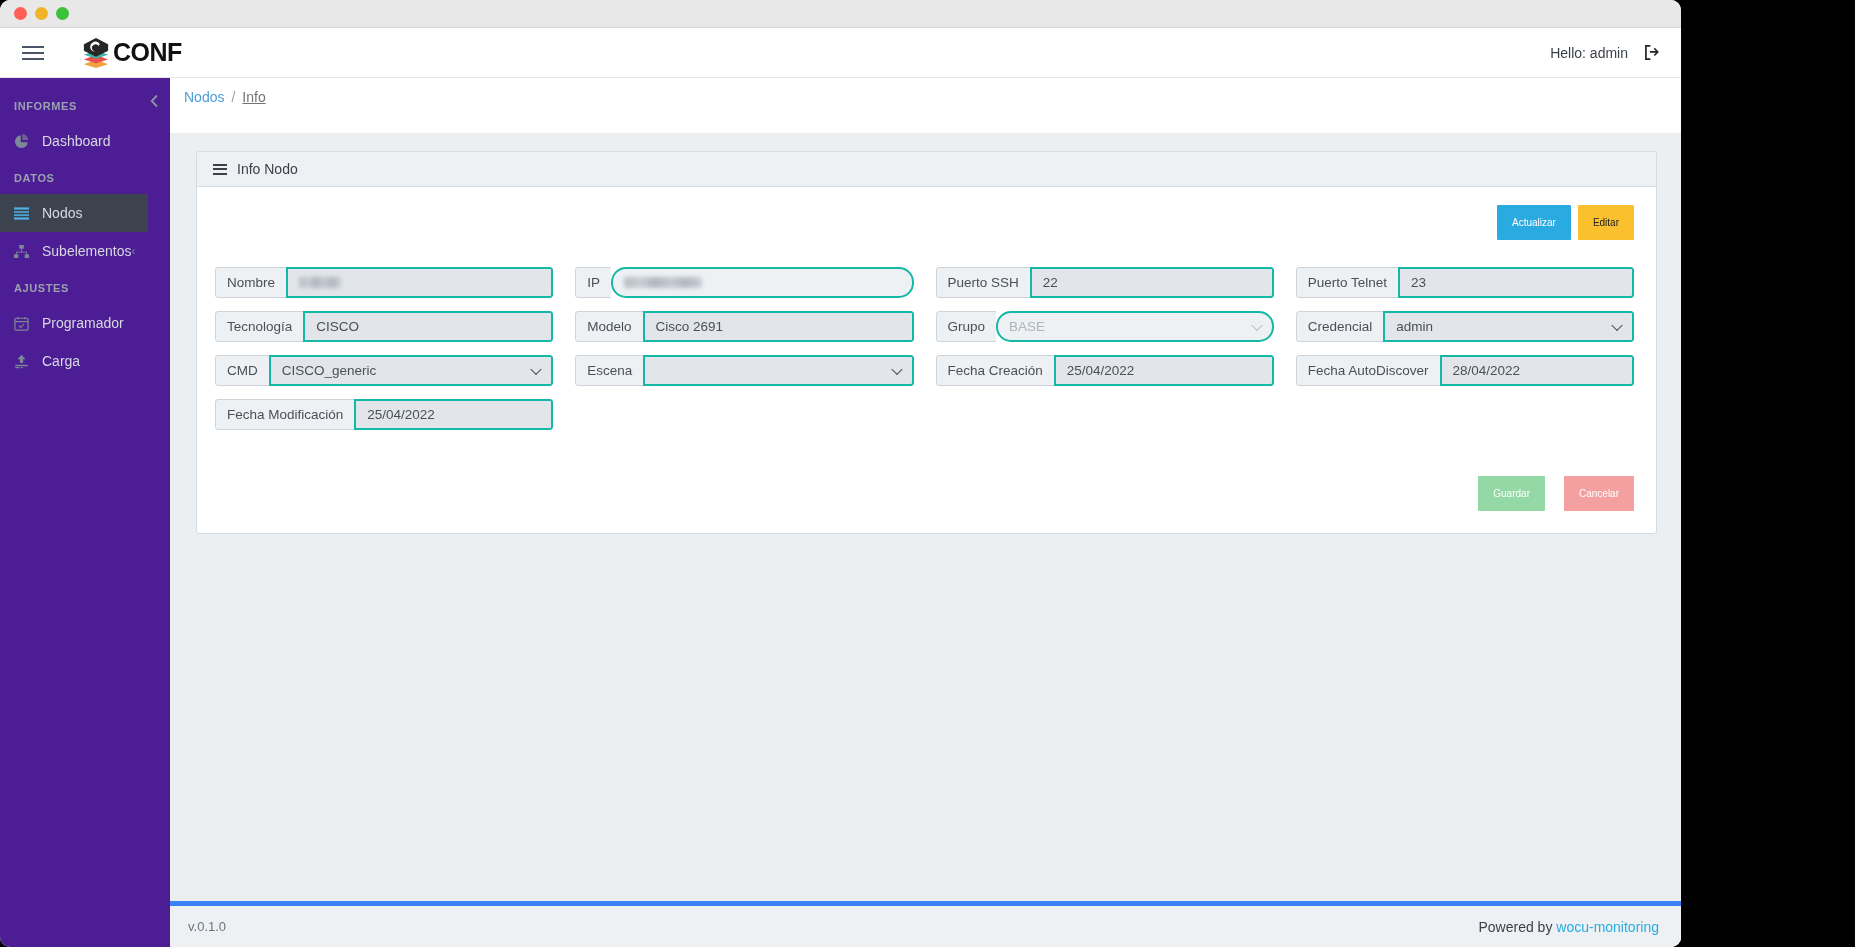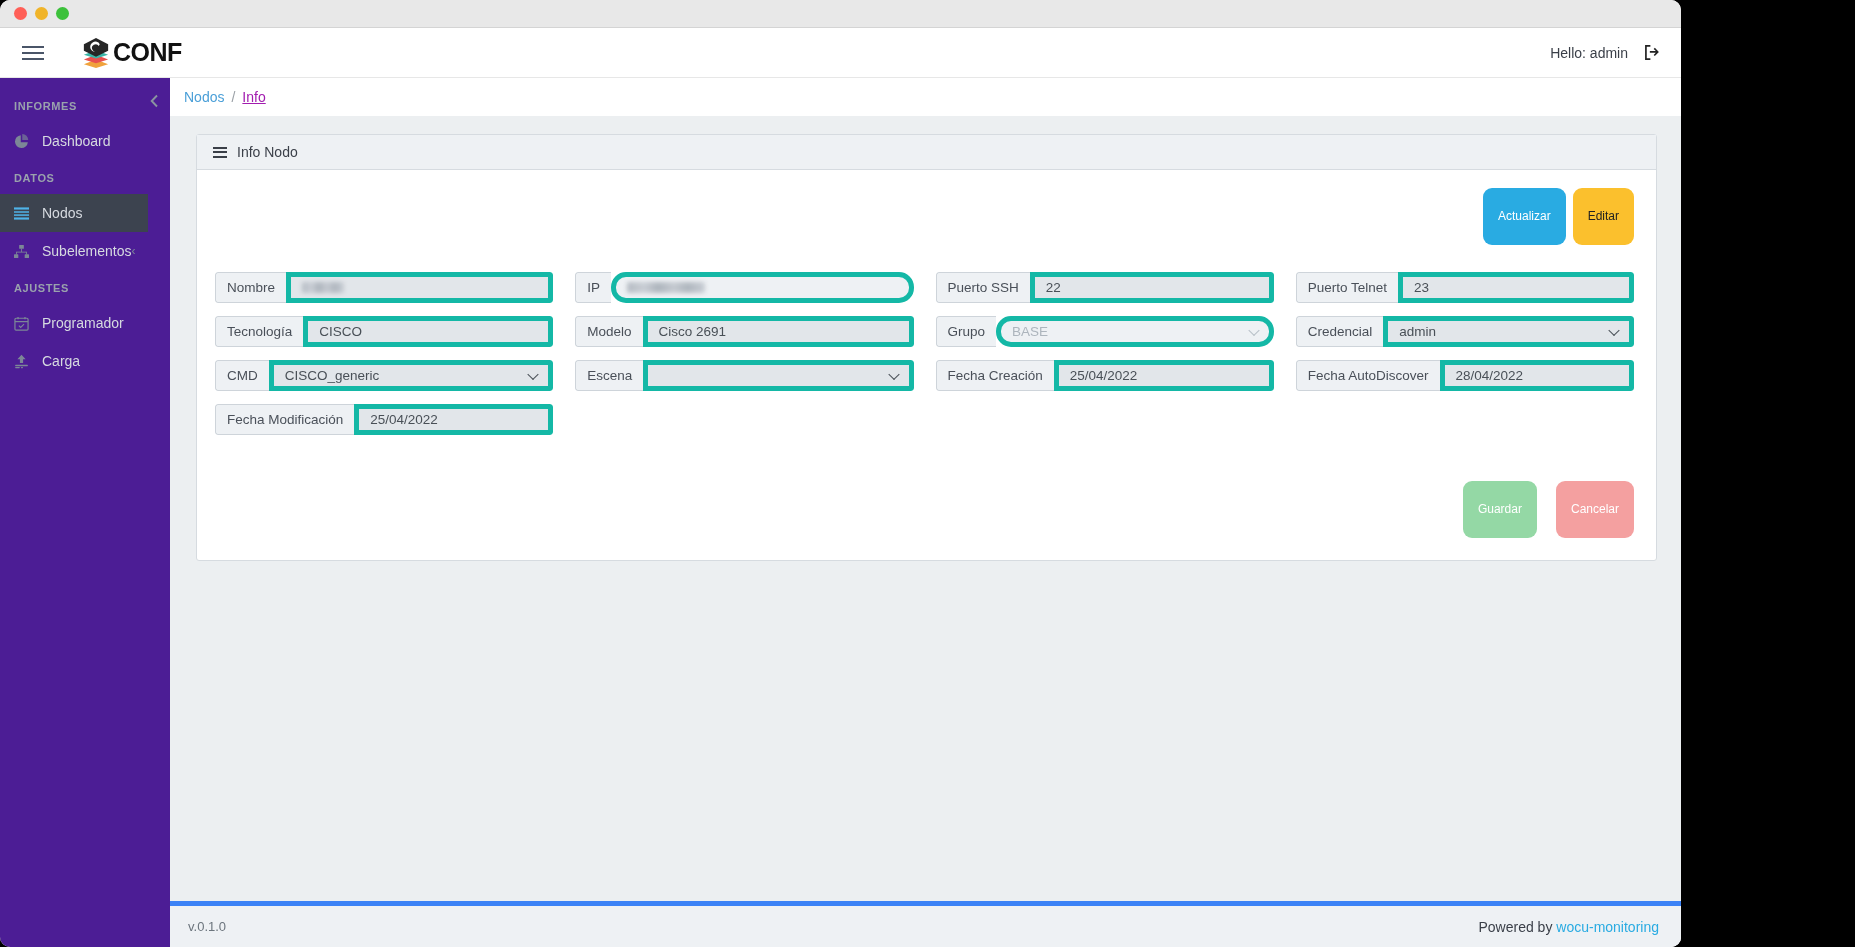--- a/index.html
+++ b/index.html
@@ -106,26 +106,26 @@
     display:flex; flex-direction:column; min-width:0;
   }
   .breadcrumb {
     height:38px; flex:0 0 38px;
     display:flex; align-items:center;
     padding-left:14px; font-size:14px;
     background:#fff;
   }
   .bc-link { color:#4a9fd8; cursor:pointer; }
   .bc-sep  { color:#9aa0a6; margin:0 7px; }
-  .bc-cur  { color:#a21caf;text-decoration:underline; }
+  .bc-cur  { color:#737373;text-decoration:underline; }
 
   .main-area {
     flex:1; background:#eceff1;
     padding:18px 24px 0 26px;
-    min-height:0; position:relative;
+    min-height:0; position:relative;margin-top:17px;
   }
 
   
   .card {
     background:#ffffff;
     border:1px solid #d6dbe0;
     border-radius:3px;
   }
   .card-head {
     height:35px;
@@ -134,23 +134,23 @@
     display:flex; align-items:center;
     padding-left:16px; gap:10px;
     font-size:14px; color:#3a3f48;
   }
   .head-ico { display:flex; flex-direction:column; gap:2.5px; }
   .head-ico i { display:block; width:14px; height:2px; background:#3a3f48; }
   .card-body { padding:18px 22px 22px 18px; }
 
   .btn-row { display:flex; justify-content:flex-end; gap:7px; margin-bottom:27px; }
   .btn {
-    border:none; border-radius:9px;
-    font-size:12px; font-family:"Liberation Sans", sans-serif;
-    padding:22px 15px; cursor:pointer; line-height:1.1;
+    border:none; border-radius:1px;
+    font-size:10px; font-family:"Liberation Sans", sans-serif;
+    padding:12px 15px; cursor:pointer; line-height:1.1;
   }
   .btn-update { background:#29abe2; color:#fff; }
   .btn-edit   { background:#fbc02d; color:#222; }
   .btn-save   { background:#94d8a5; color:#fff; cursor:default; }
   .btn-cancel { background:#f4a0a0; color:#fff; cursor:default; }
 
   
   .form-grid {
     display:grid;
     grid-template-columns:repeat(4, 1fr);
@@ -166,21 +166,21 @@
     border-right:none;
     border-radius:3px 0 0 3px;
     font-size:13.5px; color:#4a5059;
     white-space:nowrap;
   }
   .ifield {
     flex:1; min-width:0;
     display:flex; align-items:center;
     padding:0 11px;
     background:#e2e6ea;
-    border:5px solid #14b8a6;
+    border:2px solid #14b8a6;
     border-radius:0 3px 3px 0;
     font-size:13.5px; color:#495057;
     position:relative;
   }
   .ifield.light { background:#eef1f4; color:#adb5bd;border-radius:15px; }
   .ifield.sel::after {
     content:"";
     position:absolute; right:11px; top:50%;
     width:7px; height:7px;
     border-right:1.6px solid #495057;

